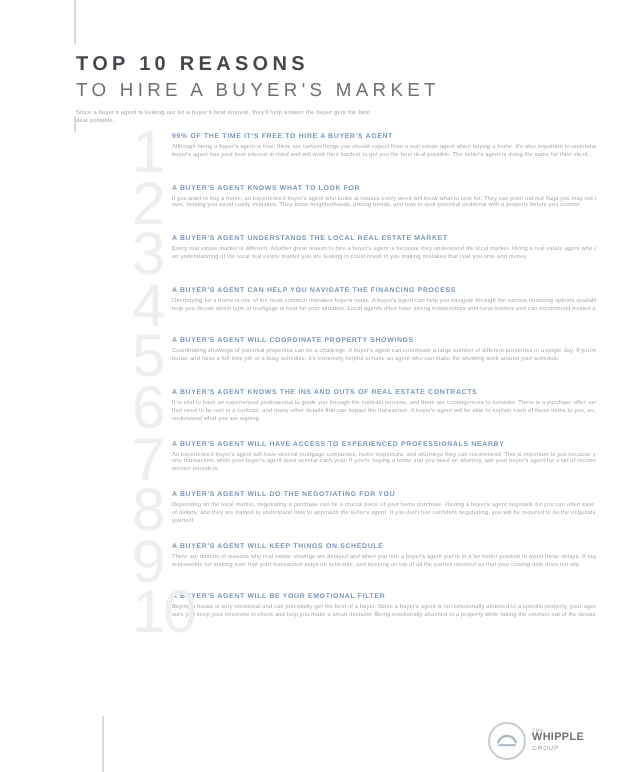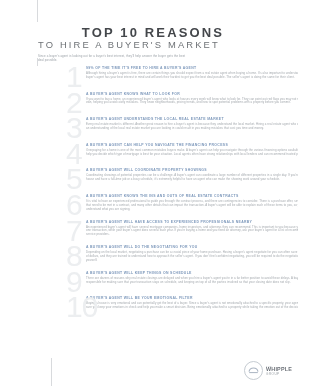--- a/index.html
+++ b/index.html
@@ -16,22 +16,22 @@
 
   
   .vrule{position:absolute;width:1px;background:#d8dadd;}
   .vrule-top{left:37px;top:0px;height:22px;}
   .vrule-mid{left:37px;top:58px;height:8px;}
   .vrule-bottom{left:51px;top:358px;height:28px;}
 
   
   .header{position:absolute;left:38px;top:27px;width:230px;}
   .title-1{
-    font-size:13px;font-weight:bold;letter-spacing:2.15px;
-    color:#44474b;line-height:11px;white-space:nowrap;text-align:center;
+    font-size:10px;font-weight:bold;letter-spacing:2.15px;
+    color:#44474b;line-height:11px;white-space:nowrap;
   }
   .title-2{
     font-size:9.4px;font-weight:normal;letter-spacing:2.15px;
     color:#6e7276;line-height:11px;white-space:nowrap;margin-top:1px;
   }
   .subtitle{
     margin-top:5px;font-size:2.9px;line-height:3.9px;
     color:#9aa0a6;letter-spacing:.12px;width:150px;
   }
 

